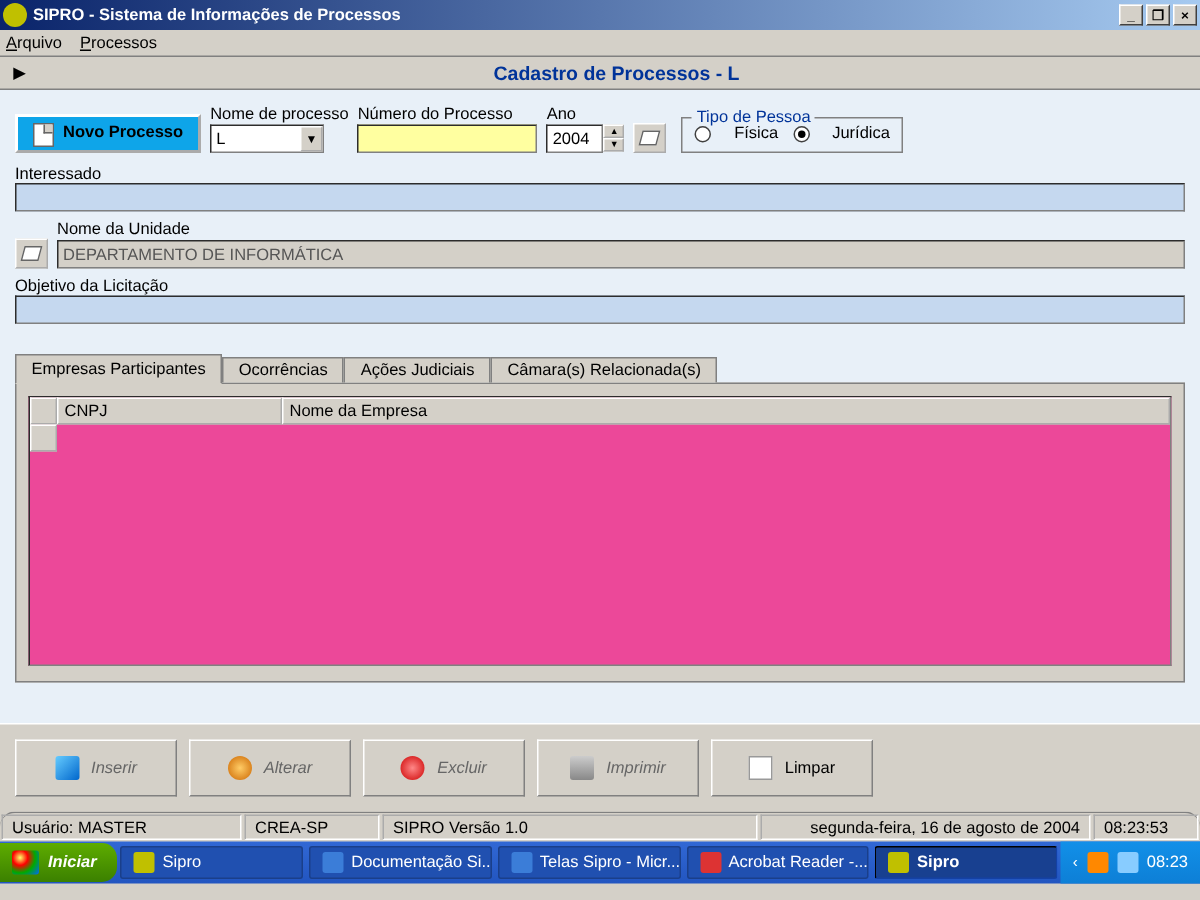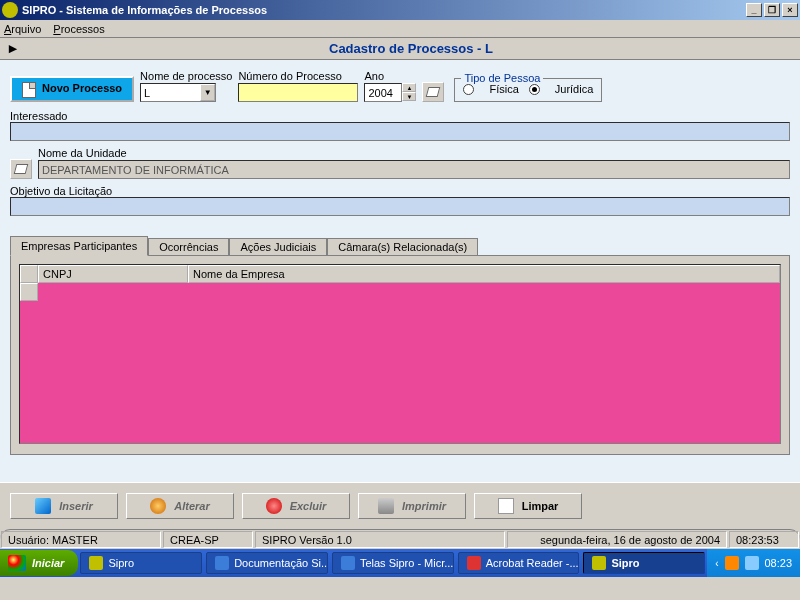--- a/index.html
+++ b/index.html
@@ -61,21 +61,21 @@
 .tab:not(.active) { border-left:1px solid #808080; margin-top:2px; padding:2px 10px; }
 
 .tab-panel { border: 1px solid #808080; background: #d4d0c8; padding: 8px; height: 200px; }
 .grid { border: 1px inset #808080; background: #ec4899; height: 180px; }
 .grid-header { display: flex; background: #d4d0c8; }
 .grid-hcell { border: 1px outset #fff; padding: 2px 4px; height: 18px; display:flex; align-items:center; }
 .grid-row { display: flex; }
 .grid-selector { width: 18px; background: #d4d0c8; border: 1px outset #fff; height: 18px; }
 
 .button-bar { background: #d4d0c8; border-top: 1px solid #fff; padding: 10px; display: flex; gap: 8px; }
-.action-btn { width: 108px; height: 26px; background: #d4d0c8; border: 1px solid #808080; border-top-color:#fff; border-left-color:#fff; display: flex; align-items: center; justify-content: center; gap: 8px; font-style: italic; font-weight: bold; color: #666; }
+.action-btn { width: 108px; height: 38px; background: #d4d0c8; border: 1px solid #808080; border-top-color:#fff; border-left-color:#fff; display: flex; align-items: center; justify-content: center; gap: 8px; font-style: italic; font-weight: normal; color: #666; }
 .action-btn.enabled { color: #000; font-style: normal; }
 .action-btn .ic { width: 16px; height: 16px; }
 
 .statusbar { background: #d4d0c8; height: 20px; display: flex; border-top: 1px solid #808080; border-radius: 10px; }
 .status-cell { border: 1px inset #fff; padding: 2px 6px; display:flex; align-items:center; margin:1px; }
 
 .taskbar { background: linear-gradient(to bottom, #3168d5, #2255c0); height: 28px; display: flex; align-items: center; }
 .start-btn { background: linear-gradient(to bottom, #5eac00, #3b8000); color: white; font-weight: bold; font-style: italic; padding: 4px 14px 4px 8px; display:flex; align-items:center; gap:6px; border-radius: 0 10px 10px 0; height:26px; }
 .start-icon { width:18px; height:16px; background: radial-gradient(circle at 30% 30%, #ff6, #f00 30%, #0a0 60%, #06f); border-radius:2px; }
 .task-item { background: #2050b0; border: 1px solid #1a3f8a; color: white; padding: 3px 8px; margin: 2px; display:flex; align-items:center; gap:5px; height:22px; width:130px; overflow:hidden; white-space:nowrap; border-radius:2px; }

